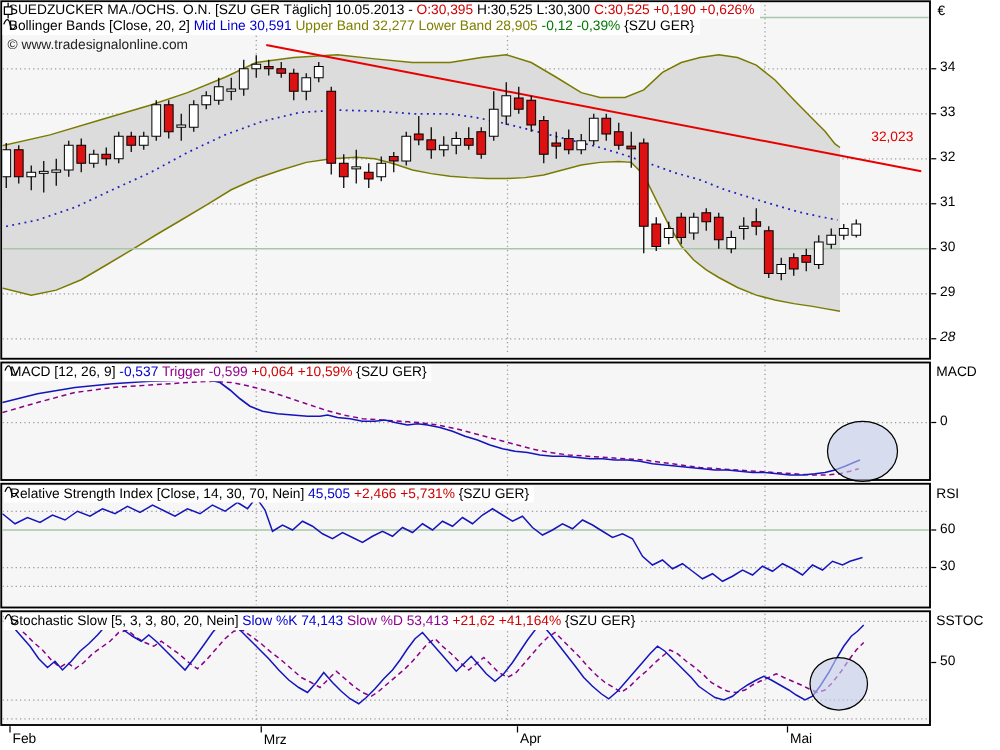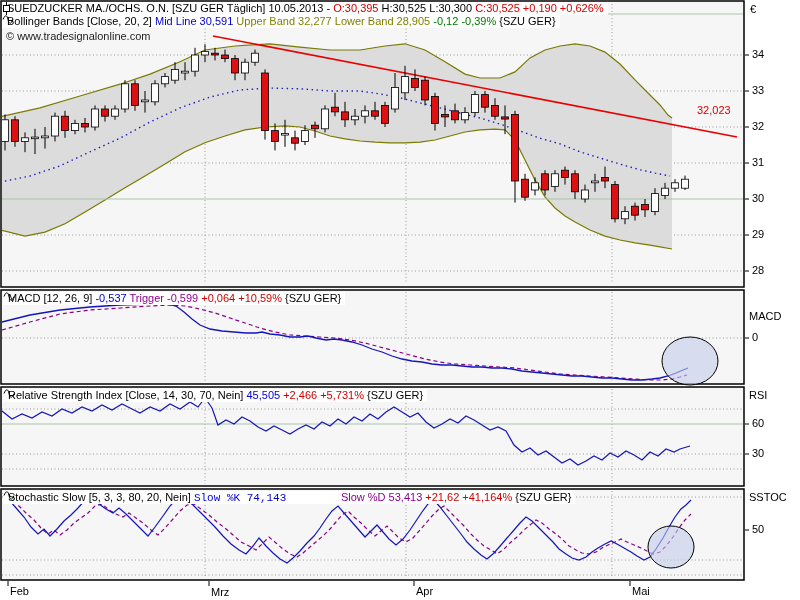--- a/index.html
+++ b/index.html
@@ -245,38 +245,38 @@
         </svg></span><span id="hdr-macd"><span style="color: rgb(0, 0, 0);">MACD [12, 26, 9] </span><span style="color: rgb(0, 0, 208);">-0,537 </span><span style="color: rgb(144, 0, 144);">Trigger -0,599 </span><span style="color: rgb(208, 0, 0);">+0,064 +10,59% </span><span style="color: rgb(0, 0, 0);">{SZU GER}</span></span>
   </div>
   <div class="hdr" style="left:3px;top:389px;">
     <span class="ic"><svg width="12" height="9">
           <path d="M1,4.5 C3,-0.5 5,-0.5 6,4.5 C7,9.5 9,9.5 11,4.5" stroke="#000" fill="none"></path>
         </svg></span><span id="hdr-rsi"><span style="color: rgb(0, 0, 0);">Relative Strength Index [Close, 14, 30, 70, Nein] </span><span style="color: rgb(0, 0, 208);">45,505 </span><span style="color: rgb(208, 0, 0);">+2,466 +5,731% </span><span style="color: rgb(0, 0, 0);">{SZU GER}</span></span>
   </div>
   <div class="hdr" style="left:3px;top:491px;">
     <span class="ic"><svg width="12" height="9">
           <path d="M1,4.5 C3,-0.5 5,-0.5 6,4.5 C7,9.5 9,9.5 11,4.5" stroke="#000" fill="none"></path>
-        </svg></span><span id="hdr-stoch"><span style="color: rgb(0, 0, 0);">Stochastic Slow [5, 3, 3, 80, 20, Nein] </span><span style="color: rgb(0, 0, 208); font-family: Liberation Mono, monospace;">Slow %K 74,143 </span><span style="color: rgb(144, 0, 144); margin-left: 48px;">Slow %D 53,413 </span><span style="color: rgb(208, 0, 0);">+21,62 +41,164% </span><span style="color: rgb(0, 0, 0);">{SZU GER}</span></span>
+        </svg></span><span id="hdr-stoch"><span style="color: rgb(0, 0, 0);">Stochastic Slow [5, 3, 3, 80, 20, Nein] </span><span style="color: rgb(0, 0, 208);">Slow %K 74,143 </span><span style="color: rgb(144, 0, 144);">Slow %D 53,413 </span><span style="color: rgb(208, 0, 0);">+21,62 +41,164% </span><span style="color: rgb(0, 0, 0);">{SZU GER}</span></span>
   </div>
 
   <div class="axlab" style="left:750px;top:3px;">€</div>
-  <div class="axlab" style="left:749px;top:292px;margin-top:18px;">MACD</div>
+  <div class="axlab" style="left:749px;top:292px;">MACD</div>
   <div class="axlab" style="left:749px;top:389px;">RSI</div>
   <div class="axlab" style="left:749px;top:491px;">SSTOC</div>
 
   <div class="tl-label" style="left: 664px; top: 104px;">32,023</div>
 
   <div id="dyn-labels">
       <div class="axlab" style="left: 752px; top: 48px;">34</div>
       <div class="axlab" style="left: 752px; top: 84px;">33</div>
       <div class="axlab" style="left: 752px; top: 120px;">32</div>
       <div class="axlab" style="left: 752px; top: 156px;">31</div>
       <div class="axlab" style="left: 752px; top: 192px;">30</div>
       <div class="axlab" style="left: 752px; top: 228px;">29</div>
-      <div class="axlab" style="left: 752px; top: 264px;">28</div>
+      <div class="axlab" style="left: 752px; top: 264px; font-style: italic;">28</div>
       <div class="axlab" style="left: 752px; top: 331px;">0</div>
       <div class="axlab" style="left: 752px; top: 417px;">60</div>
       <div class="axlab" style="left: 752px; top: 447px;">30</div>
       <div class="axlab" style="left: 752px; top: 523px;">50</div>
       <div class="month" style="left: 10px; top: 585px;">Feb</div>
       <div class="month" style="left: 211px; top: 586px;">Mrz</div>
       <div class="month" style="left: 416px; top: 585px;">Apr</div>
       <div class="month" style="left: 632px; top: 585px; text-align: center;">Mai</div>
     </div>
 </div>

